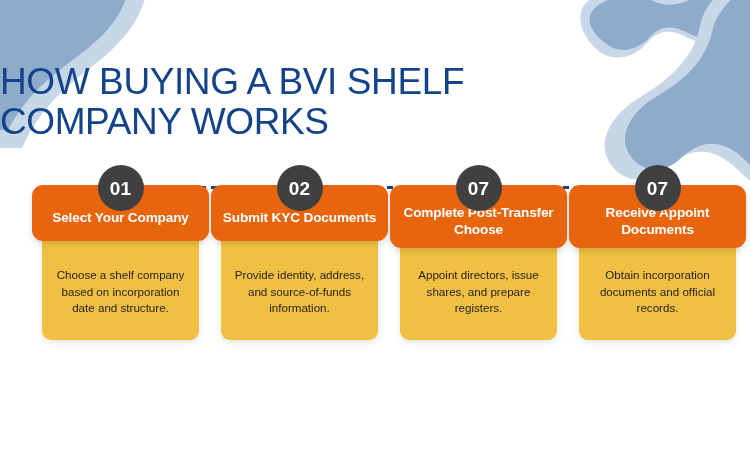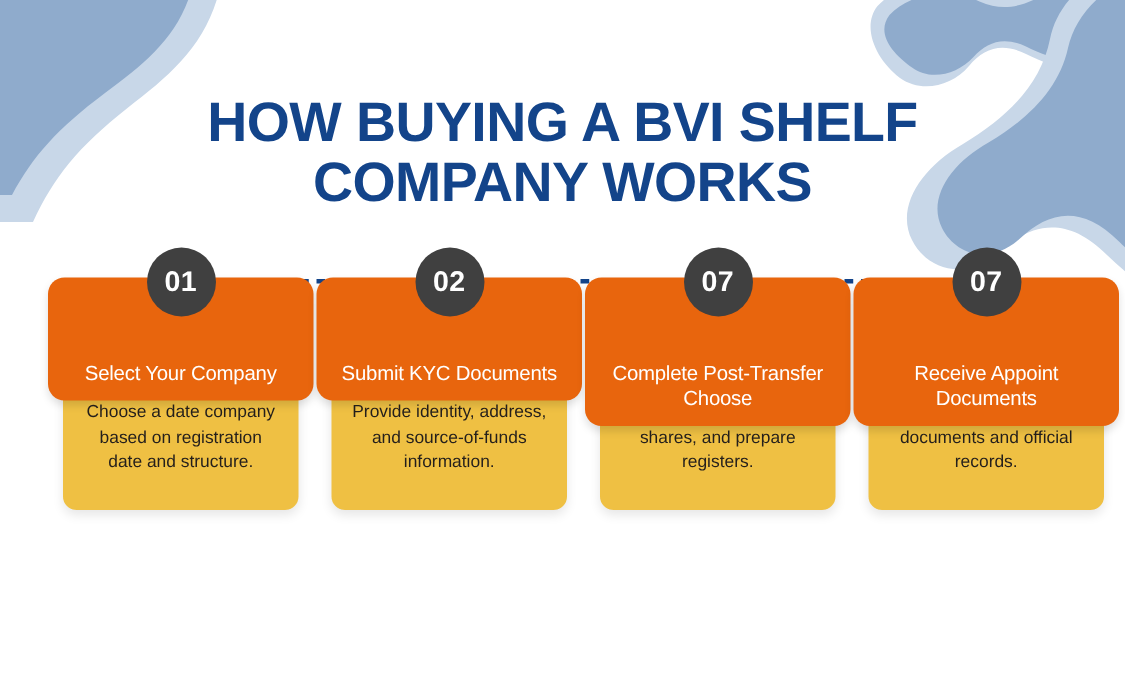--- a/index.html
+++ b/index.html
@@ -20,22 +20,22 @@
   }
   .logo-mark{width:21px;height:21px;display:block;}
   .logo-text{
     font-size:16.5px;font-weight:700;color:#16213f;letter-spacing:-0.2px;
     line-height:1;white-space:nowrap;
   }
 
   
   .title{
     position:absolute;left:0;top:62px;width:750px;
-    text-align:center;color:#13448A;
-    font-size:37px;font-weight:700;line-height:1.08;
+    text-align:left;color:#13448A;
+    font-size:37px;font-weight:400;line-height:1.08;
     letter-spacing:-0.4px;white-space:pre-line;
   }
 
   
   .connector{
     position:absolute;left:112px;top:186px;width:535px;height:3px;
     background-image:linear-gradient(to right,#13448A 0 6px,transparent 6px 11px);
     background-size:11px 3px;background-repeat:repeat-x;
   }
 
@@ -60,23 +60,22 @@
     position:absolute;left:0;top:20px;width:177px;
     min-height:56px;
     background:#E8650D;border-radius:11px;
     box-shadow:0 3px 6px rgba(0,0,0,0.13);
     box-sizing:border-box;
     padding:20px 9px 9px 9px;
     display:flex;align-items:center;justify-content:center;
     text-align:center;
   }
   .card-title{
-    font-size:13.6px;font-weight:400;color:#ffffff;line-height:1.24;
+    font-size:13.6px;font-weight:700;color:#ffffff;line-height:1.24;
     letter-spacing:-0.15px;
-    margin-top:36px;
   }
 
   .badge{
     position:absolute;left:50%;top:0;transform:translateX(-50%);
     width:46px;height:46px;border-radius:50%;
     background:#404040;
     display:flex;align-items:center;justify-content:center;
     z-index:5;
   }
   .badge-num{
@@ -114,21 +113,21 @@
 
   <div class="title">HOW BUYING A BVI SHELF
 COMPANY WORKS</div>
 
   <div class="connector"></div>
 
   <div class="cards">
 
     <div class="card" style="left:32px;">
       <div class="card-body">
-        <div class="card-desc">Choose a date company based on registration date and structure.</div>
+        <div class="card-desc">Choose a shelf company based on incorporation date and structure.</div>
       </div>
       <div class="card-head">
         <div class="card-title">Select Your Company</div>
       </div>
       <div class="badge">
         <span class="badge-num">01</span>
       </div>
     </div>
 
     <div class="card" style="left:211px;">

